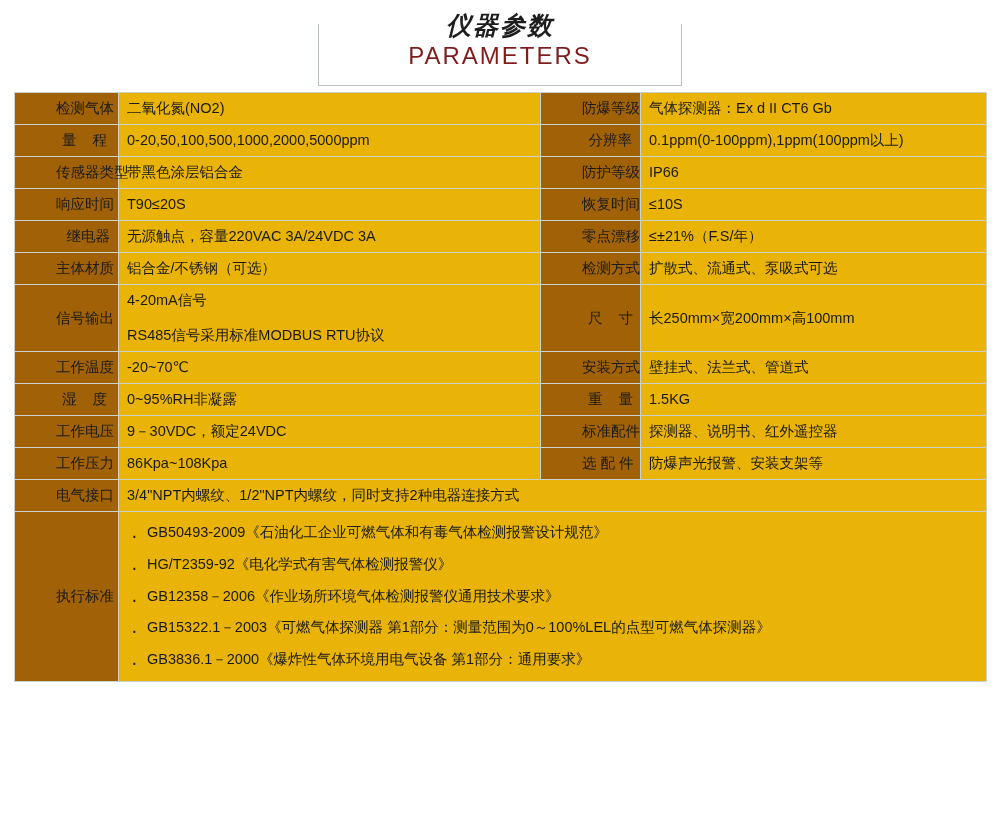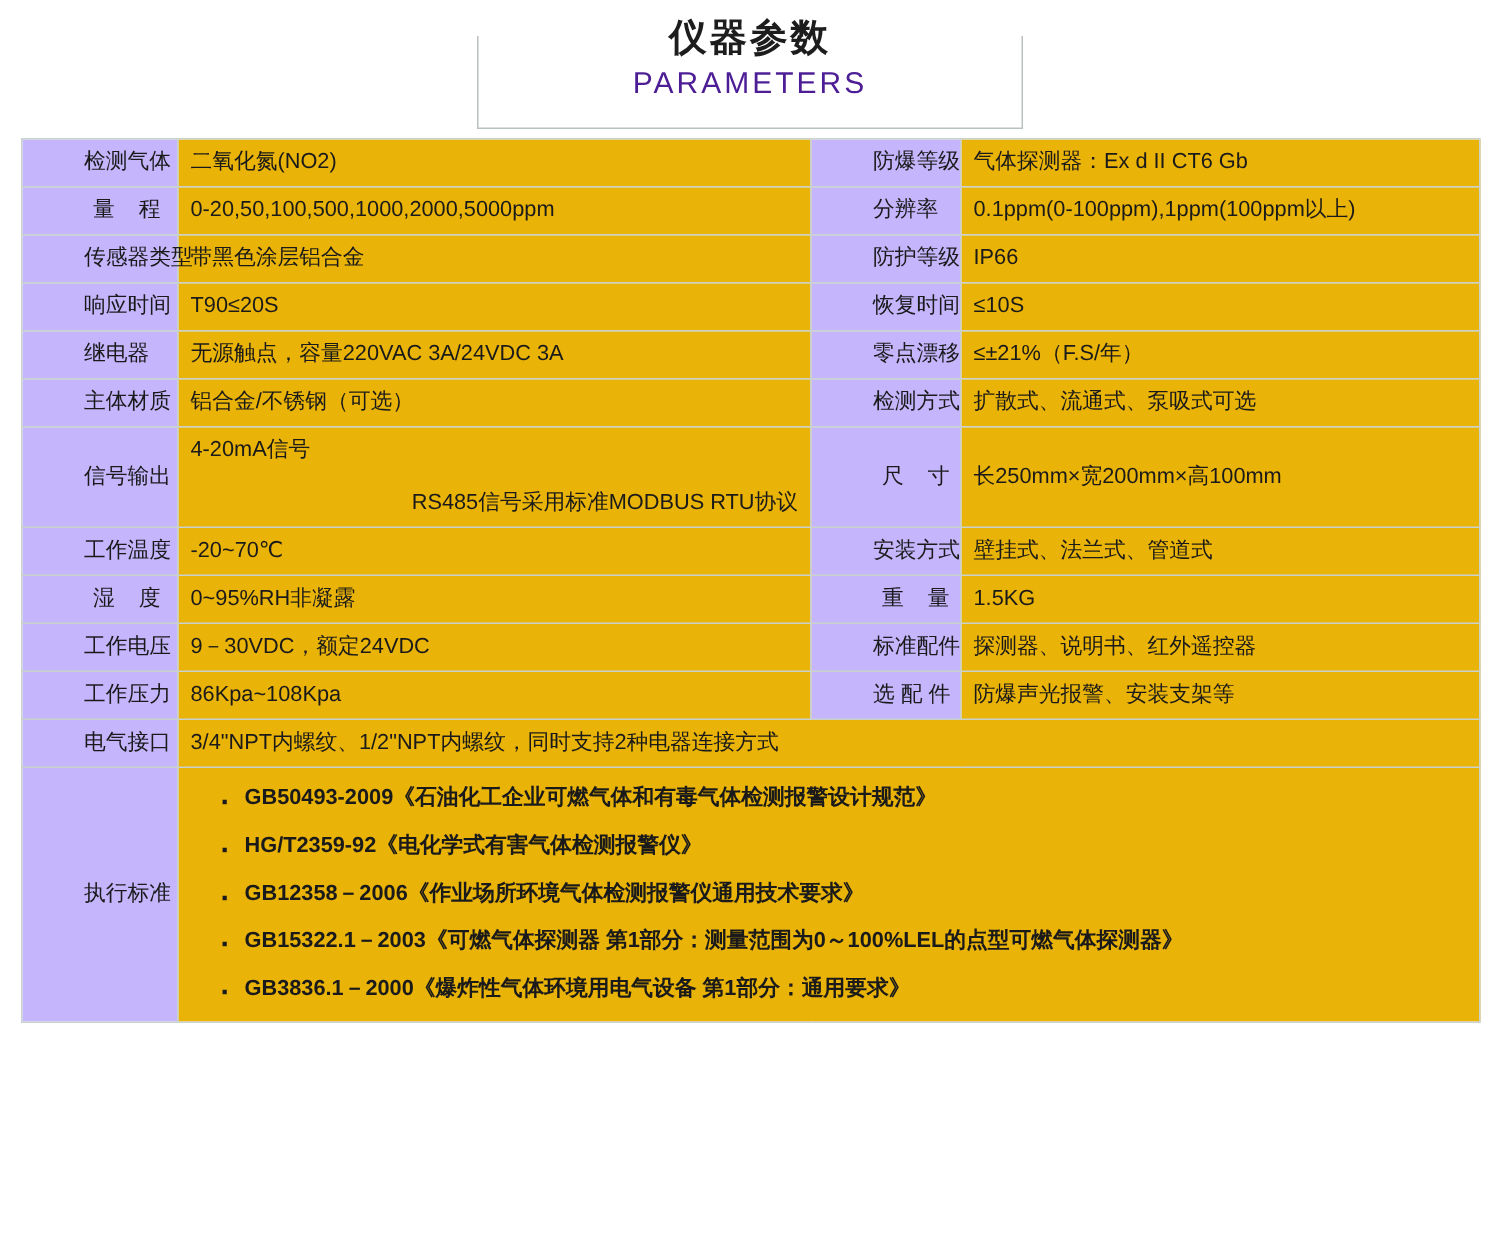--- a/index.html
+++ b/index.html
@@ -43,27 +43,28 @@
   }
   .title-cn {
     display: inline-block;
     background: #ffffff;
     padding: 0 16px;
     font-size: 25px;
     font-weight: bold;
     letter-spacing: 2px;
     color: #1d1d1d;
     line-height: 30px;
+    font-style: italic;
   }
   .title-en {
     display: block;
     margin-top: 4px;
-    font-size: 20px;
+    font-size: 24px;
     letter-spacing: 2px;
-    color: #4c1d95;
+    color: #7f1d1d;
     line-height: 24px;
   }
 
   
   .spec-table {
     position: absolute;
     left: 14px;
     top: 92px;
     width: 972px;
     border-collapse: collapse;
@@ -71,43 +72,43 @@
   }
   .spec-table td {
     border: 1px solid #c9d2cd;
     padding: 5px 8px;
     font-size: 14.5px;
     line-height: 1.45;
     vertical-align: middle;
     color: #1a1a1a;
   }
   td.label {
-    background: #c4b5fd;
-    text-align: left;
+    background: #a16207;
+    text-align: right;
     white-space: nowrap;
     padding-left: 41px;
   }
   td.label.spread {
     letter-spacing: 6px;
     text-indent: 6px;
     margin-top: 38px;
   }
   td.value {
     background: #eab308;
     text-align: left;
   }
 
   .col-l1 { width: 104px; }
   .col-v1 { width: 422px; }
   .col-l2 { width: 100px; }
   .col-v2 { width: 346px; }
 
   .two-line { line-height: 1.5; }
   .sig-line { display: block; }
-  .sig-line + .sig-line { margin-top: 14px; text-align: right; }
+  .sig-line + .sig-line { margin-top: 14px; }
 
   
   .std-list {
     margin: 0;
     padding: 0;
     list-style: none;
   }
   .std-list li {
     position: relative;
     padding-left: 20px;
@@ -119,21 +120,21 @@
   .std-list li:last-child { margin-bottom: 4px; }
   .std-list li::before {
     content: "\00B7";
     position: absolute;
     left: 4px;
     top: -2px;
     font-size: 20px;
     line-height: 1.5;
     color: #1a1a1a;
   }
-  .std-cell { padding: 6px 24px !important; font-weight: bold; }
+  .std-cell { padding: 6px 8px !important; }
   .std-label { vertical-align: middle; }
 </style>
 </head>
 <body>
 
 <div class="page">
 
   <div class="header">
     <div class="header-box"></div>
     <div class="header-titles">

